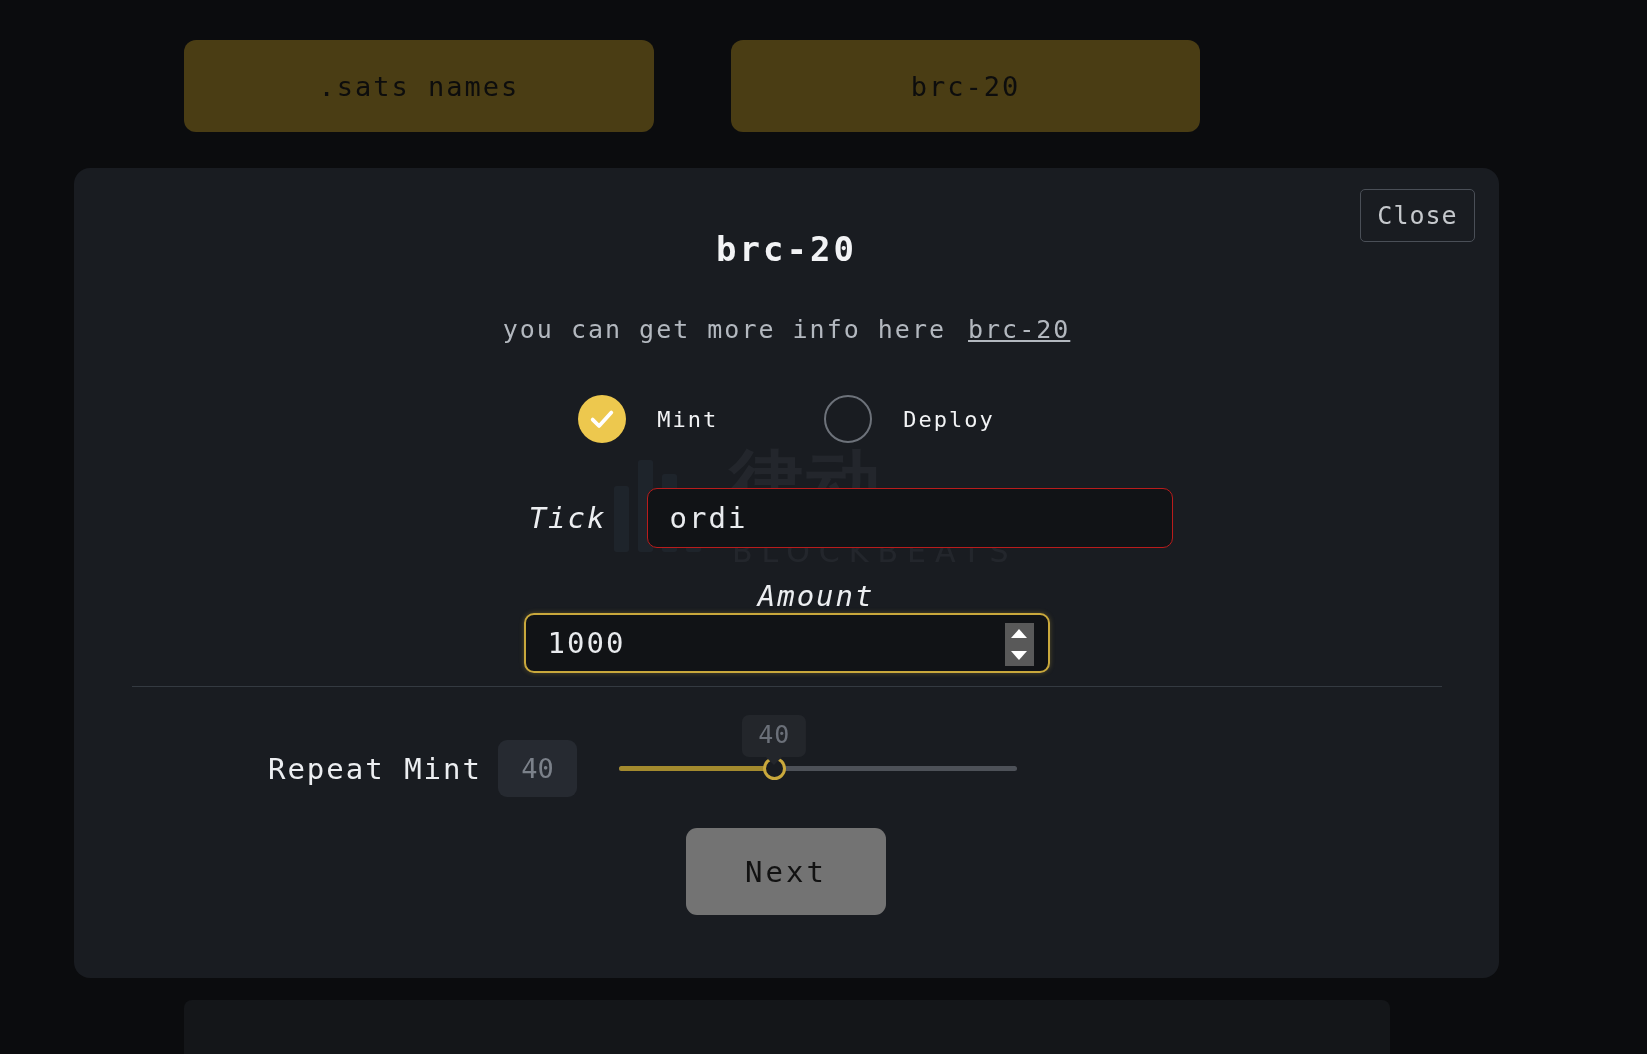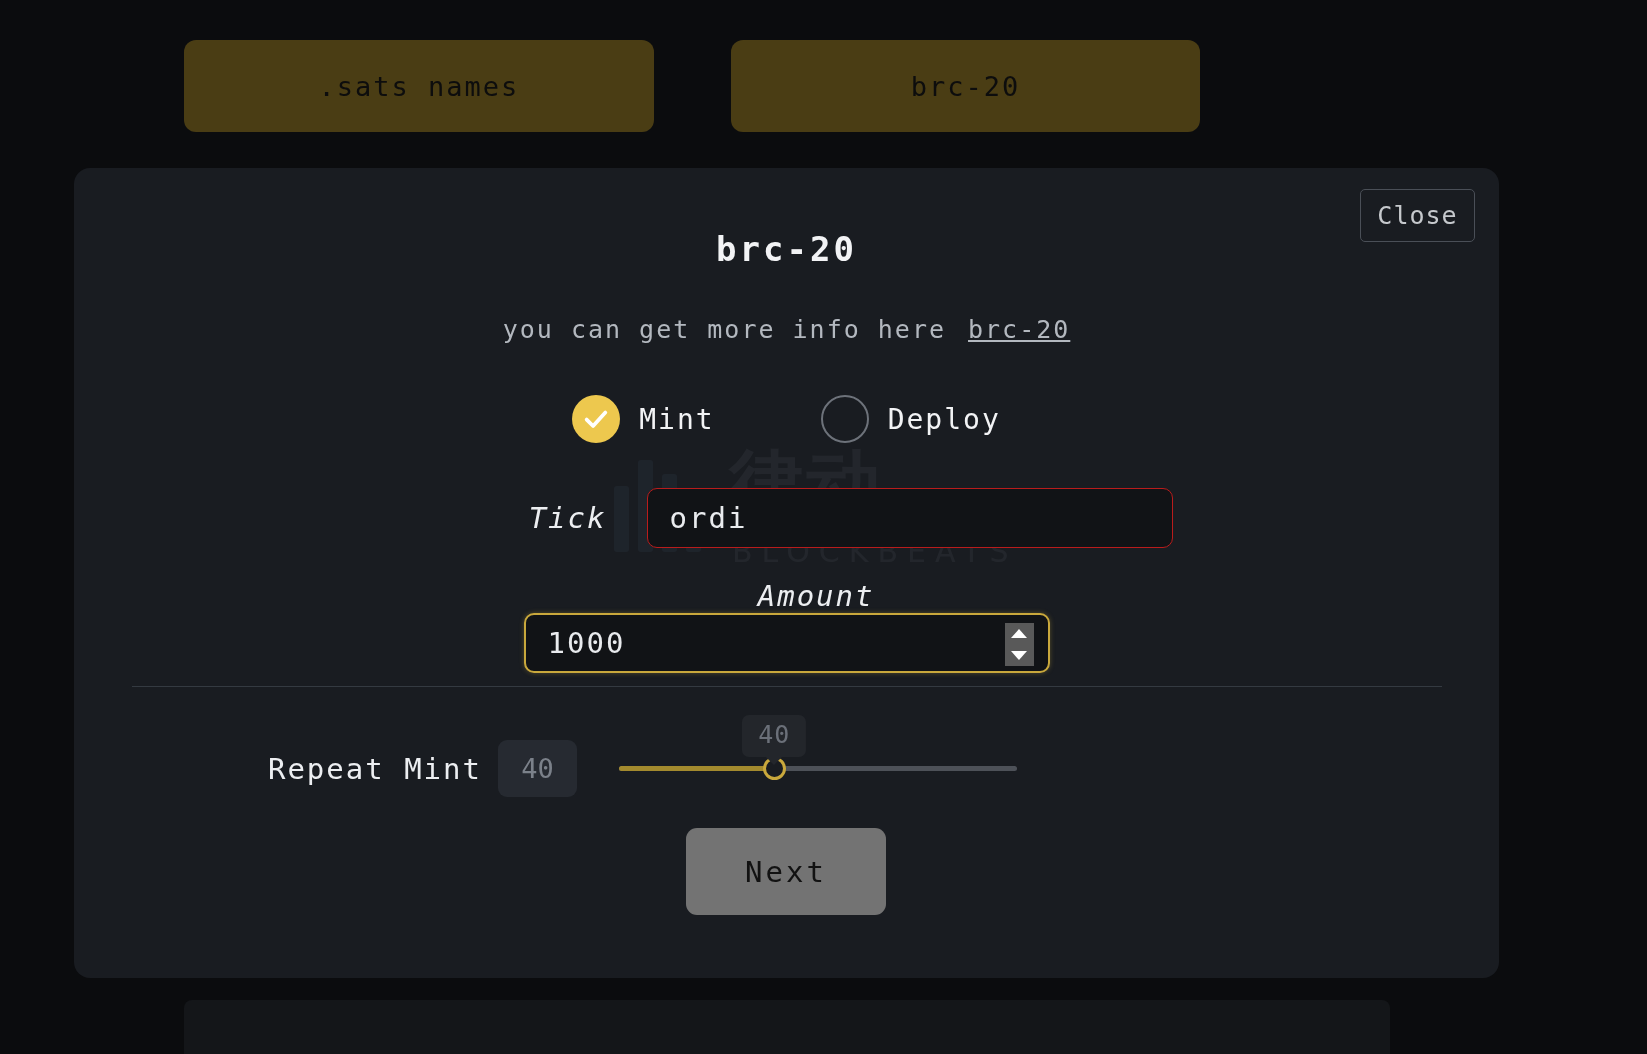--- a/index.html
+++ b/index.html
@@ -155,21 +155,21 @@
   .radio-opt { display: flex; align-items: center; gap: 19px; cursor: pointer; }
   .radio-circle {
     width: 48px; height: 48px;
     border-radius: 50%;
     display: flex; align-items: center; justify-content: center;
     flex: none;
   }
   .radio-circle.on  { background: #edc84e; }
   .radio-circle.off { background: transparent; border: 2px solid #6d727a; }
   .radio-circle.on svg { width: 28px; height: 28px; display: block; }
-  .radio-label { color: #f2f3f5; font-size: 28px; letter-spacing: 2px; }
+  .radio-label { color: #f2f3f5; font-size: 22px; letter-spacing: 2px; margin-left: 12px; }
 
   
   .field-row {
     position: absolute;
     left: 0; width: 100%;
     display: flex;
     align-items: center;
     justify-content: center;
   }
   .row-tick   { top: 320px; }

